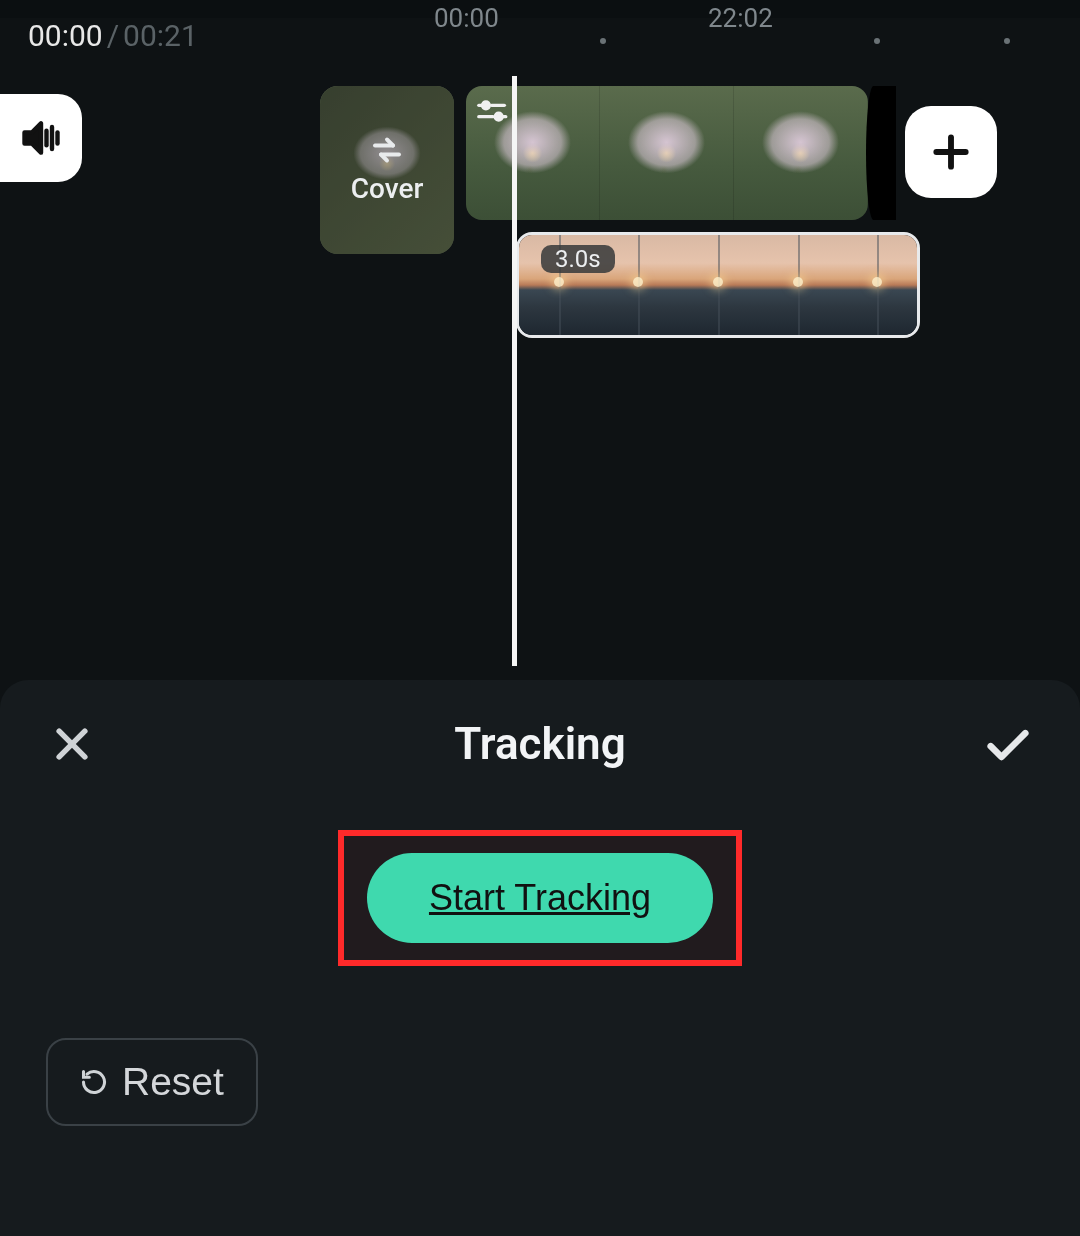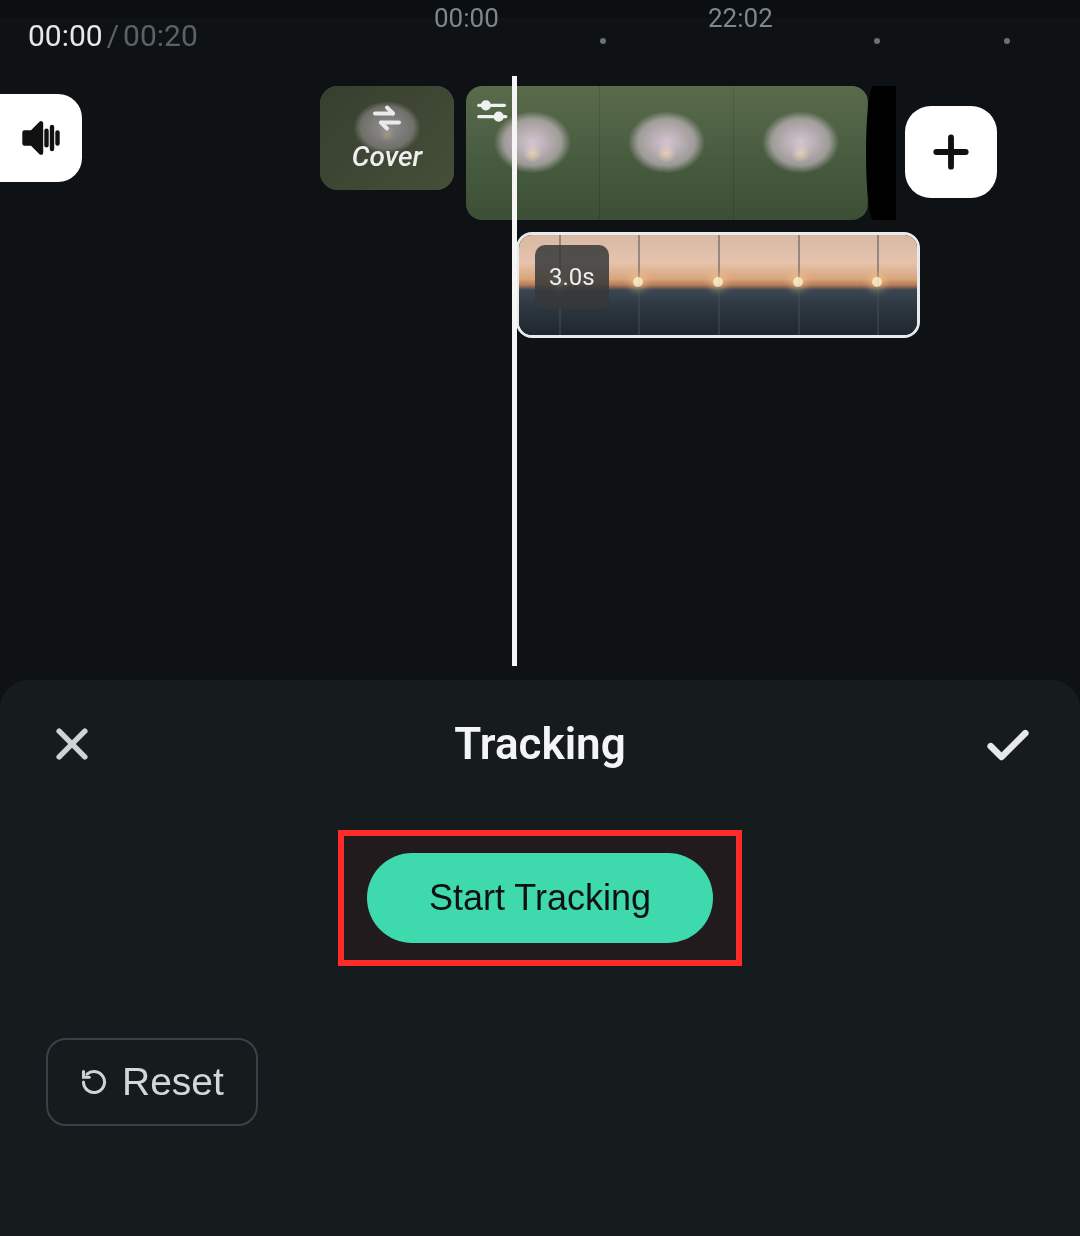--- a/index.html
+++ b/index.html
@@ -66,30 +66,29 @@
     align-items: center;
     justify-content: center;
     z-index: 10;
   }
 
   .cover-thumb {
     position: absolute;
     top: 10px;
     left: 320px;
     width: 134px;
-    height: 104px;
+    height: 168px;
     border-radius: 18px;
     background: linear-gradient(135deg, #5b6a4e 0%, #3f4a3a 100%);
     display: flex;
     flex-direction: column;
     align-items: center;
     justify-content: center;
     gap: 8px;
     overflow: hidden;
-    font-style: italic;
   }
   .cover-thumb::before {
     content: "";
     position: absolute;
     inset: 0;
     background:
       radial-gradient(ellipse 48px 38px at 50% 40%, rgba(230,220,230,0.85) 0%, rgba(230,220,230,0.5) 55%, transparent 70%),
       radial-gradient(circle 10px at 50% 46%, rgba(240,210,60,0.9) 0%, transparent 80%),
       linear-gradient(135deg, #4e5a42 0%, #637050 100%);
     filter: blur(0.5px) brightness(0.7);
@@ -186,25 +185,25 @@
     top: 42%;
     width: 10px; height: 10px;
     border-radius: 50%;
     background: rgba(255,240,200,0.85);
     box-shadow: 0 0 8px 3px rgba(255,220,150,0.5);
     transform: translateX(-50%);
   }
   .duration-badge {
     position: absolute;
     top: 10px;
-    left: 16px;
+    left: 22px;
     background: rgba(54,56,58,0.85);
     color: #eceef0;
     font-size: 24px;
-    padding: 18px 14px;
+    padding: 0 14px;
     border-radius: 10px;
     z-index: 3;
   }
 
   .panel {
     position: absolute;
     left: 0; right: 0;
     top: 680px;
     bottom: 0;
     background: #161b1e;
@@ -245,20 +244,21 @@
   .start-btn {
     background: #3fd9ae;
     color: #111;
     font-size: 36px;
     font-weight: 500;
     border: none;
     border-radius: 48px;
     padding: 24px 44px;
     width: 346px;
     text-align: center;
+    text-decoration: underline;
   }
 
   .reset-btn {
     position: absolute;
     left: 46px;
     bottom: 110px;
     border: 2px solid #3a4146;
     background: transparent;
     color: #d4d7da;
     font-size: 39px;
@@ -270,21 +270,21 @@
   }
 </style>
 </head>
 <body>
 
 <div class="top-bar"></div>
 
 <div class="time-ruler">
   <span class="time-current">00:00</span>
   <span class="time-total"> / </span>
-  <span class="time-total">00:20</span>
+  <span class="time-total">00:21</span>
   <div class="ruler-marks">
     <span class="mark" style="left:434px">00:00</span>
     <span class="dot" style="left:600px;top:20px"></span>
     <span class="mark" style="left:708px">22:02</span>
     <span class="dot" style="left:874px;top:20px"></span>
     <span class="dot" style="left:1004px;top:20px"></span>
   </div>
 </div>
 
 <div class="timeline-area">

